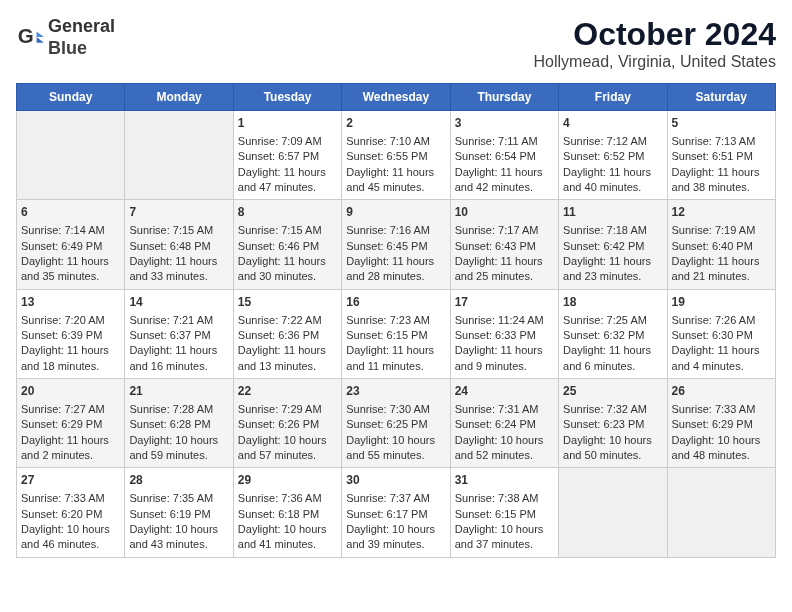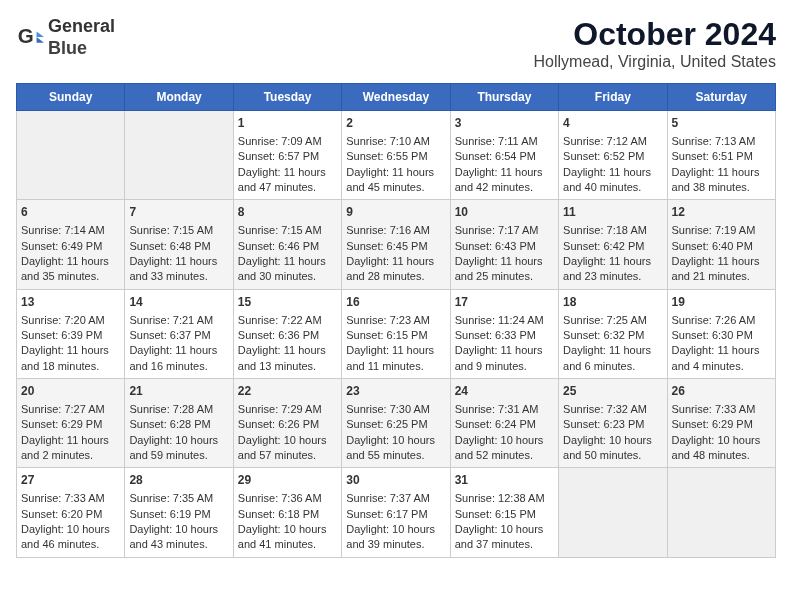--- a/index.html
+++ b/index.html
@@ -338,21 +338,21 @@
         </td>
         <td>
           <span class="day-num">30</span>
           <div>Sunrise: 7:37 AM</div>
           <div>Sunset: 6:17 PM</div>
           <div>Daylight: 10 hours</div>
           <div>and 39 minutes.</div>
         </td>
         <td>
           <span class="day-num">31</span>
-          <div>Sunrise: 12:38 AM</div>
+          <div>Sunrise: 7:38 AM</div>
           <div>Sunset: 6:15 PM</div>
           <div>Daylight: 10 hours</div>
           <div>and 37 minutes.</div>
         </td>
         <td class="empty"></td>
         <td class="empty"></td>
       </tr>
     </tbody>
 </table>
 

